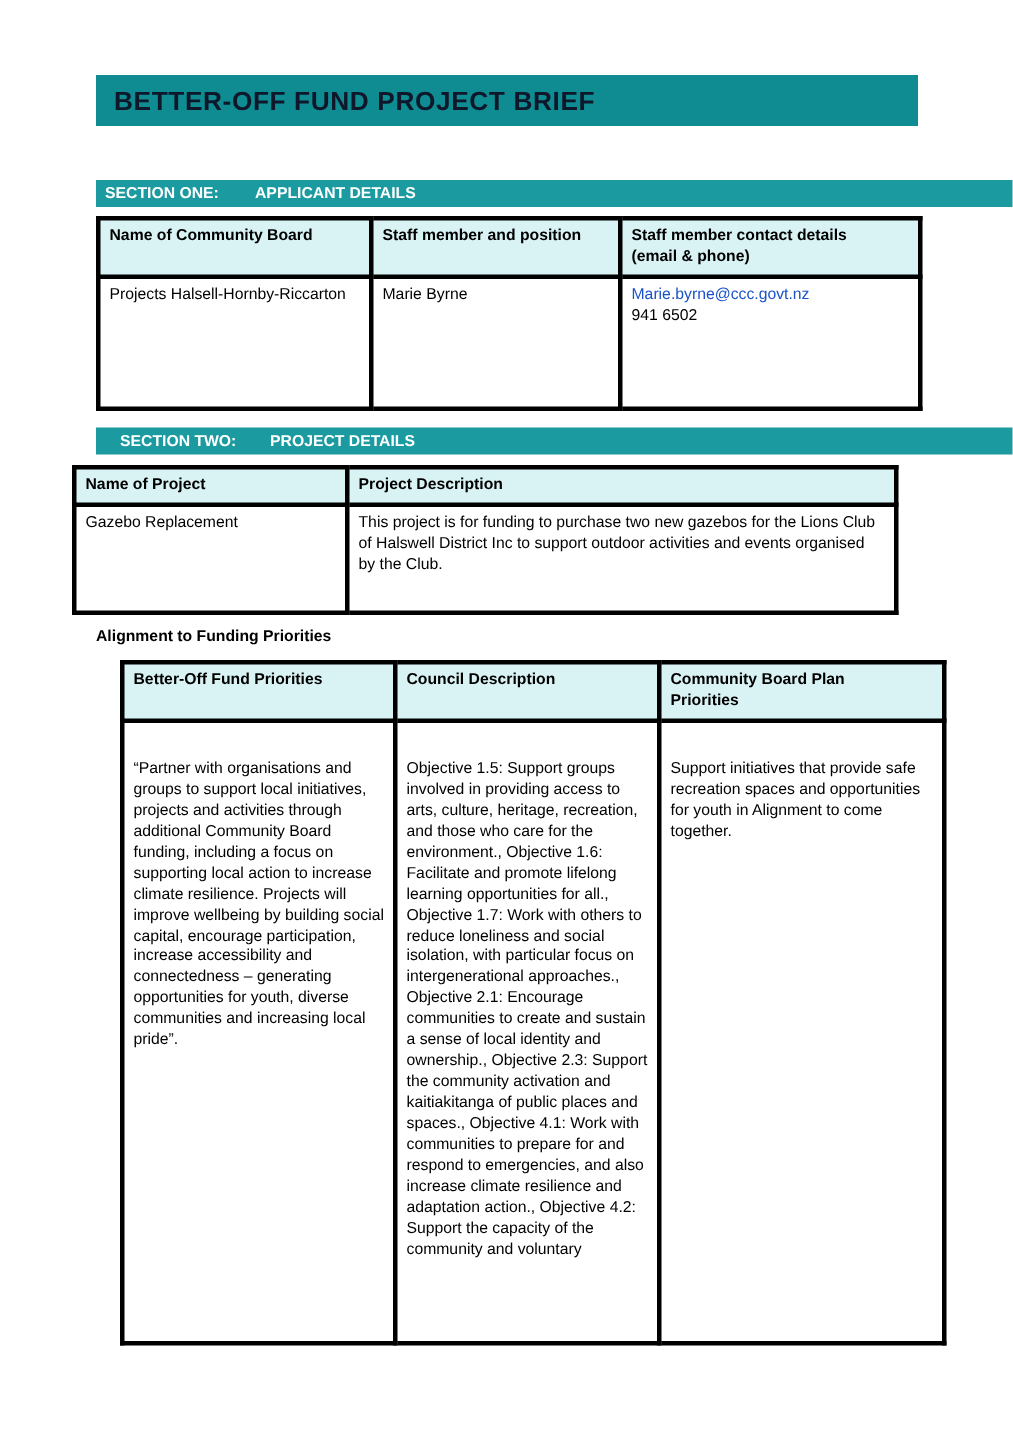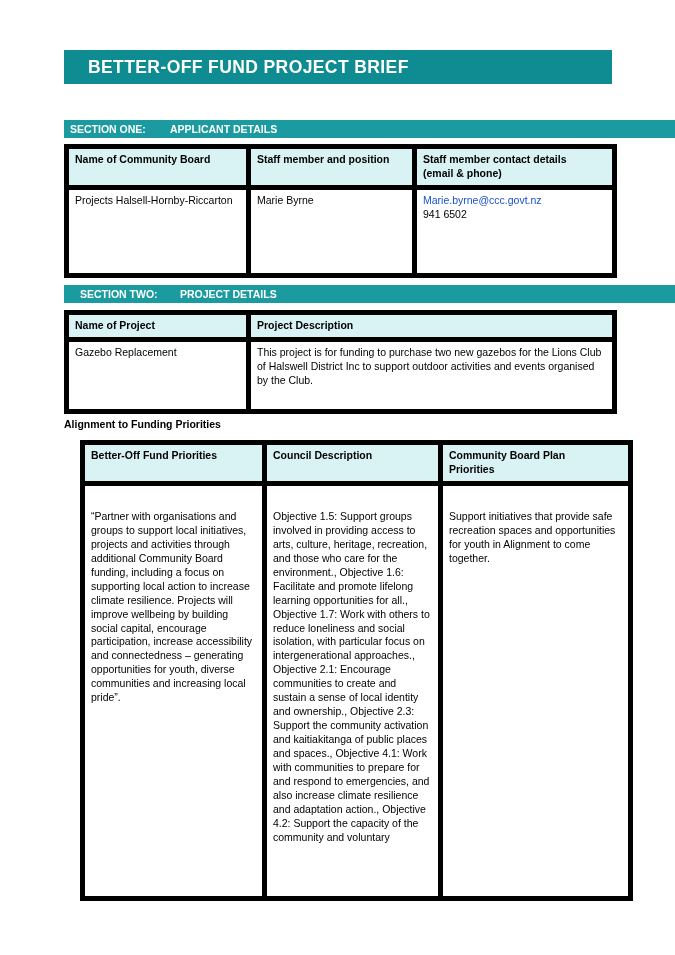--- a/index.html
+++ b/index.html
@@ -18,27 +18,27 @@
     height: 955px;
     padding: 0;
   }
   .doc-title {
     position: absolute;
     left: 64px;
     top: 50px;
     width: 548px;
     height: 34px;
     background: #0E8C91;
-    color: #ffffff;
+    color: #0f172a;
     font-size: 17.5px;
     font-weight: bold;
     letter-spacing: 0.4px;
     display: flex;
     align-items: center;
-    padding-left: 24px;
+    padding-left: 12px;
   }
   .section-bar {
     position: absolute;
     left: 64px;
     width: 652px;
     height: 18px;
     background: #1B9BA0;
     color: #ffffff;
     font-size: 10.5px;
     font-weight: bold;
@@ -48,34 +48,34 @@
   }
   .section-bar .sec-label { width: 100px; }
   .section-bar .sec-name { }
 
   table.grid {
     position: absolute;
     border-collapse: collapse;
     table-layout: fixed;
   }
   table.grid td, table.grid th {
-    border: 5px solid #000000;
+    border: 3px solid #000000;
     vertical-align: top;
     padding: 4px 6px 4px 6px;
     font-size: 10.5px;
     line-height: 1.33;
     text-align: left;
     font-weight: normal;
   }
   table.grid th {
     background: #D9F3F4;
     font-weight: bold;
   }
   .t1 { left: 64px; top: 144px; width: 548px; }
-  .t2 { left: 64px; top: 310px; width: 548px; }
+  .t2 { left: 48px; top: 310px; width: 548px; }
   .t3 { left: 80px; top: 440px; width: 548px; }
 
   .alignment-heading {
     position: absolute;
     left: 64px;
     top: 418px;
     font-size: 10.5px;
     font-weight: bold;
   }
   .emailLink {

